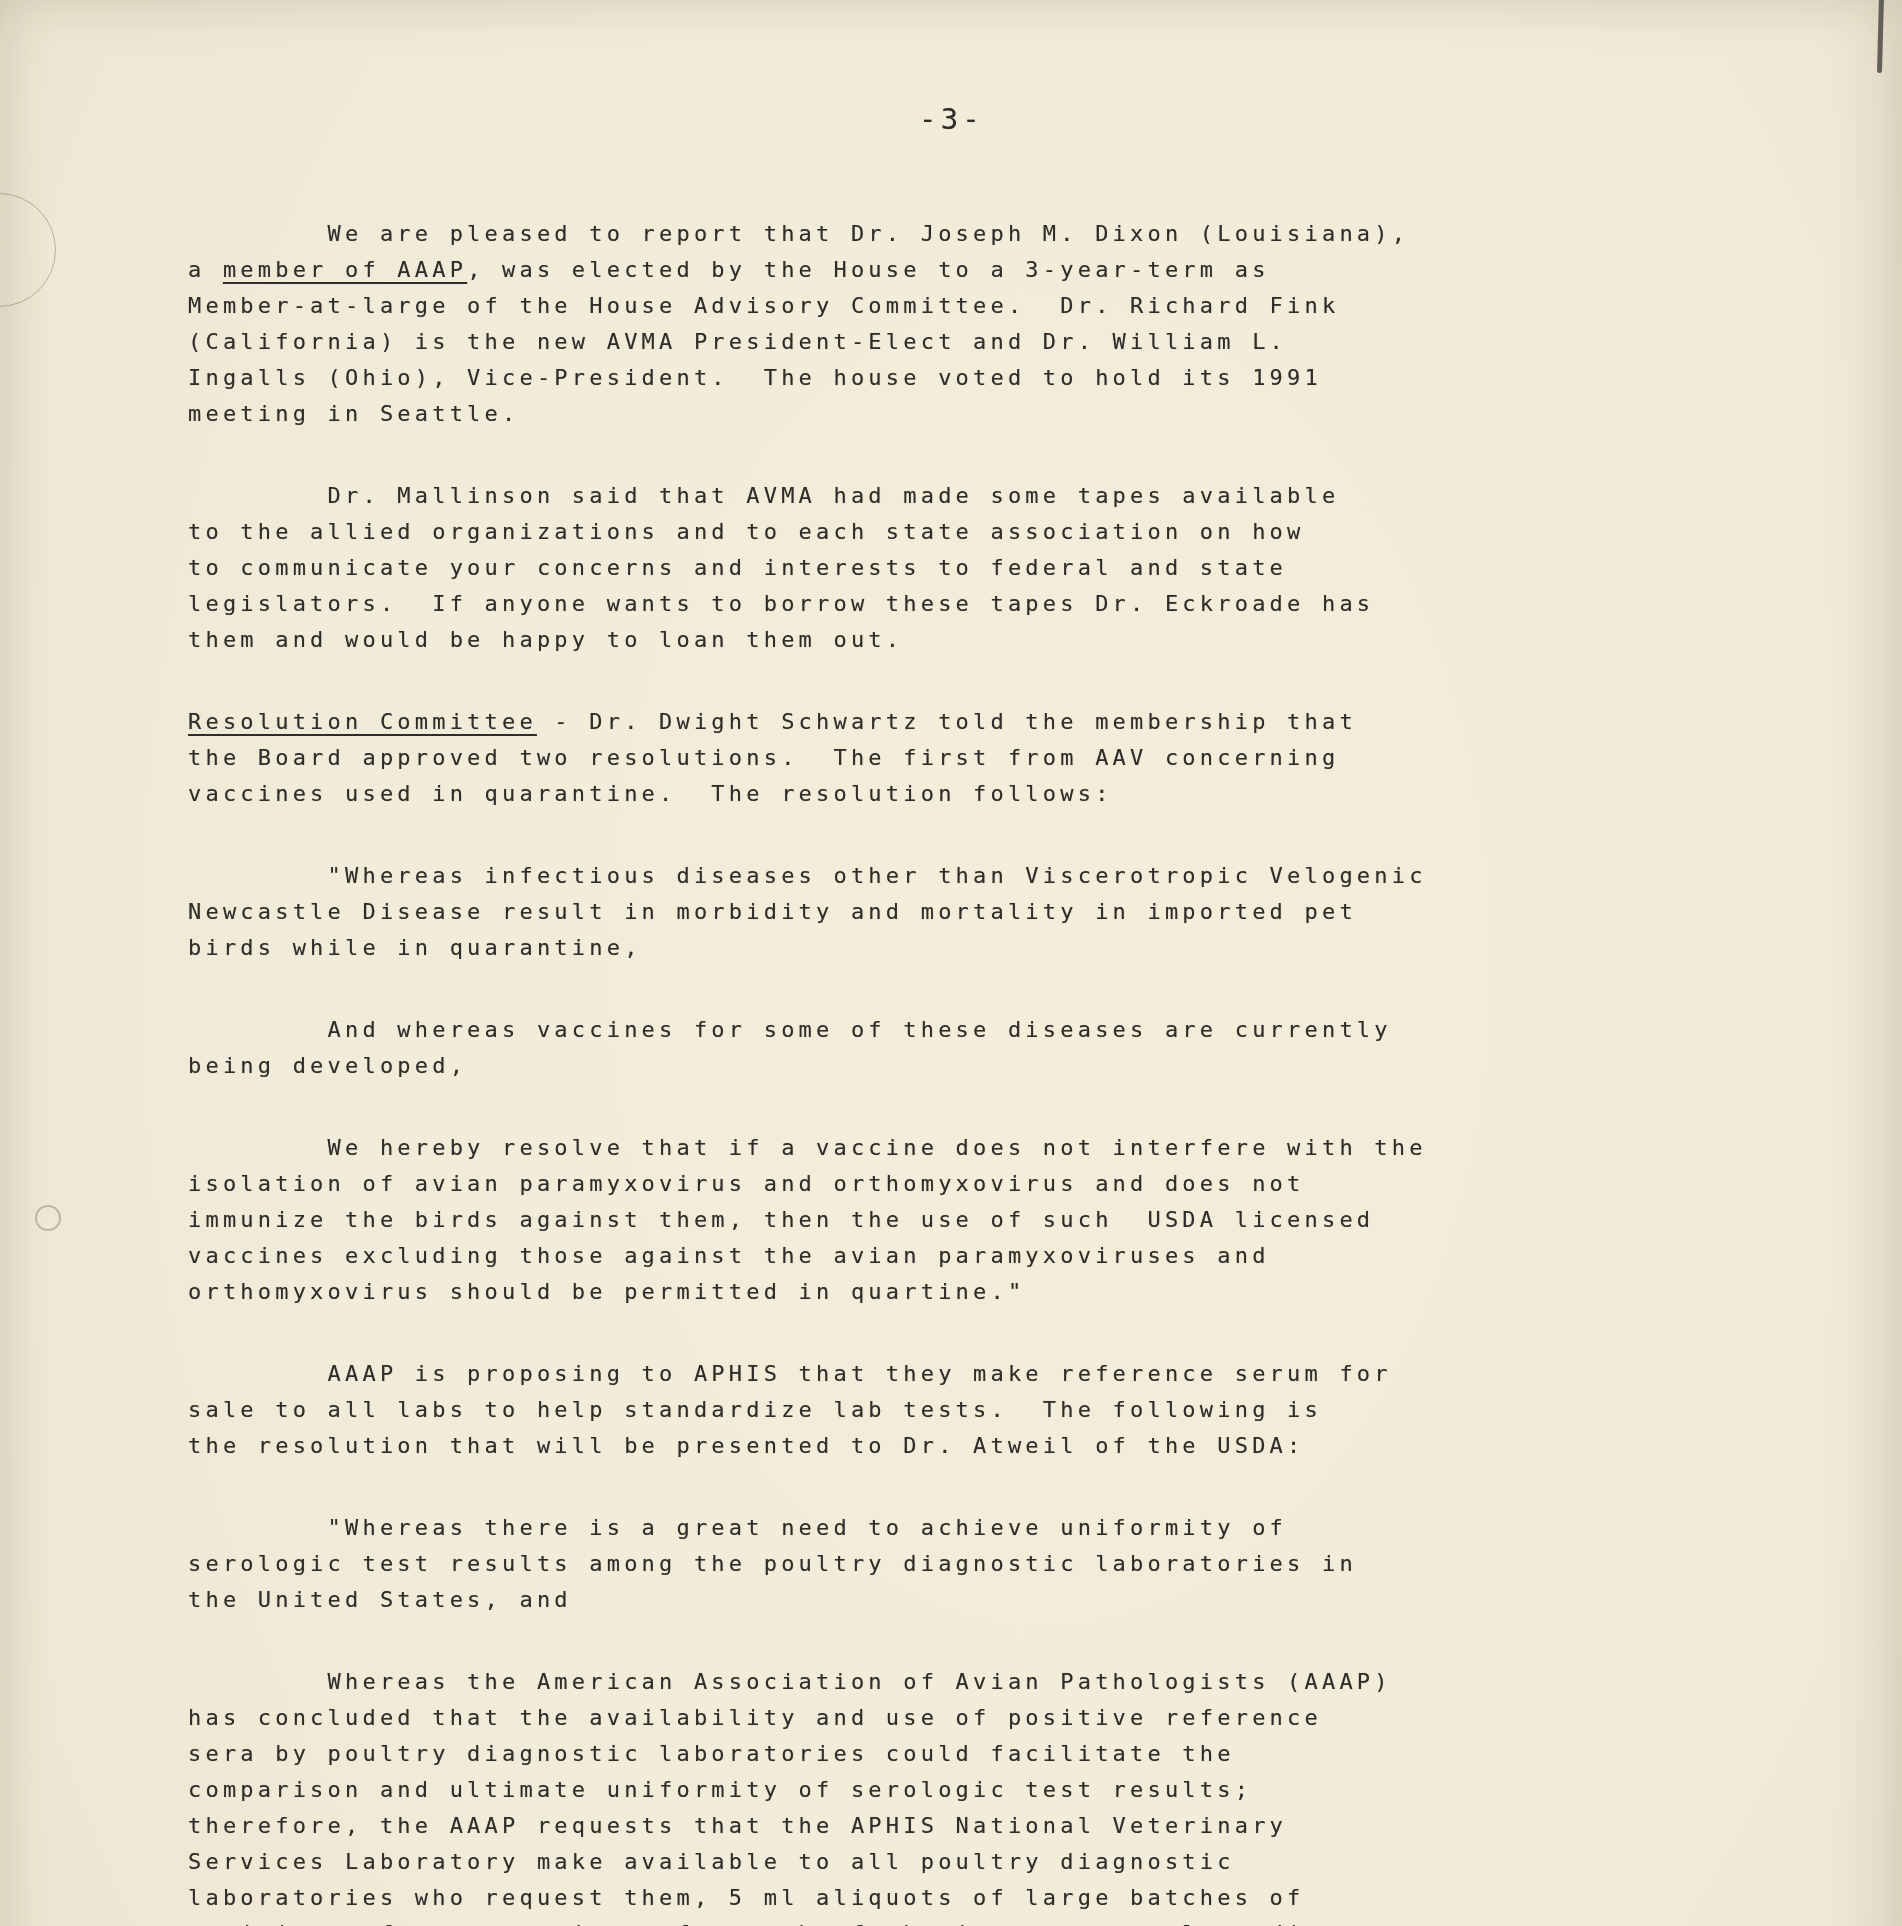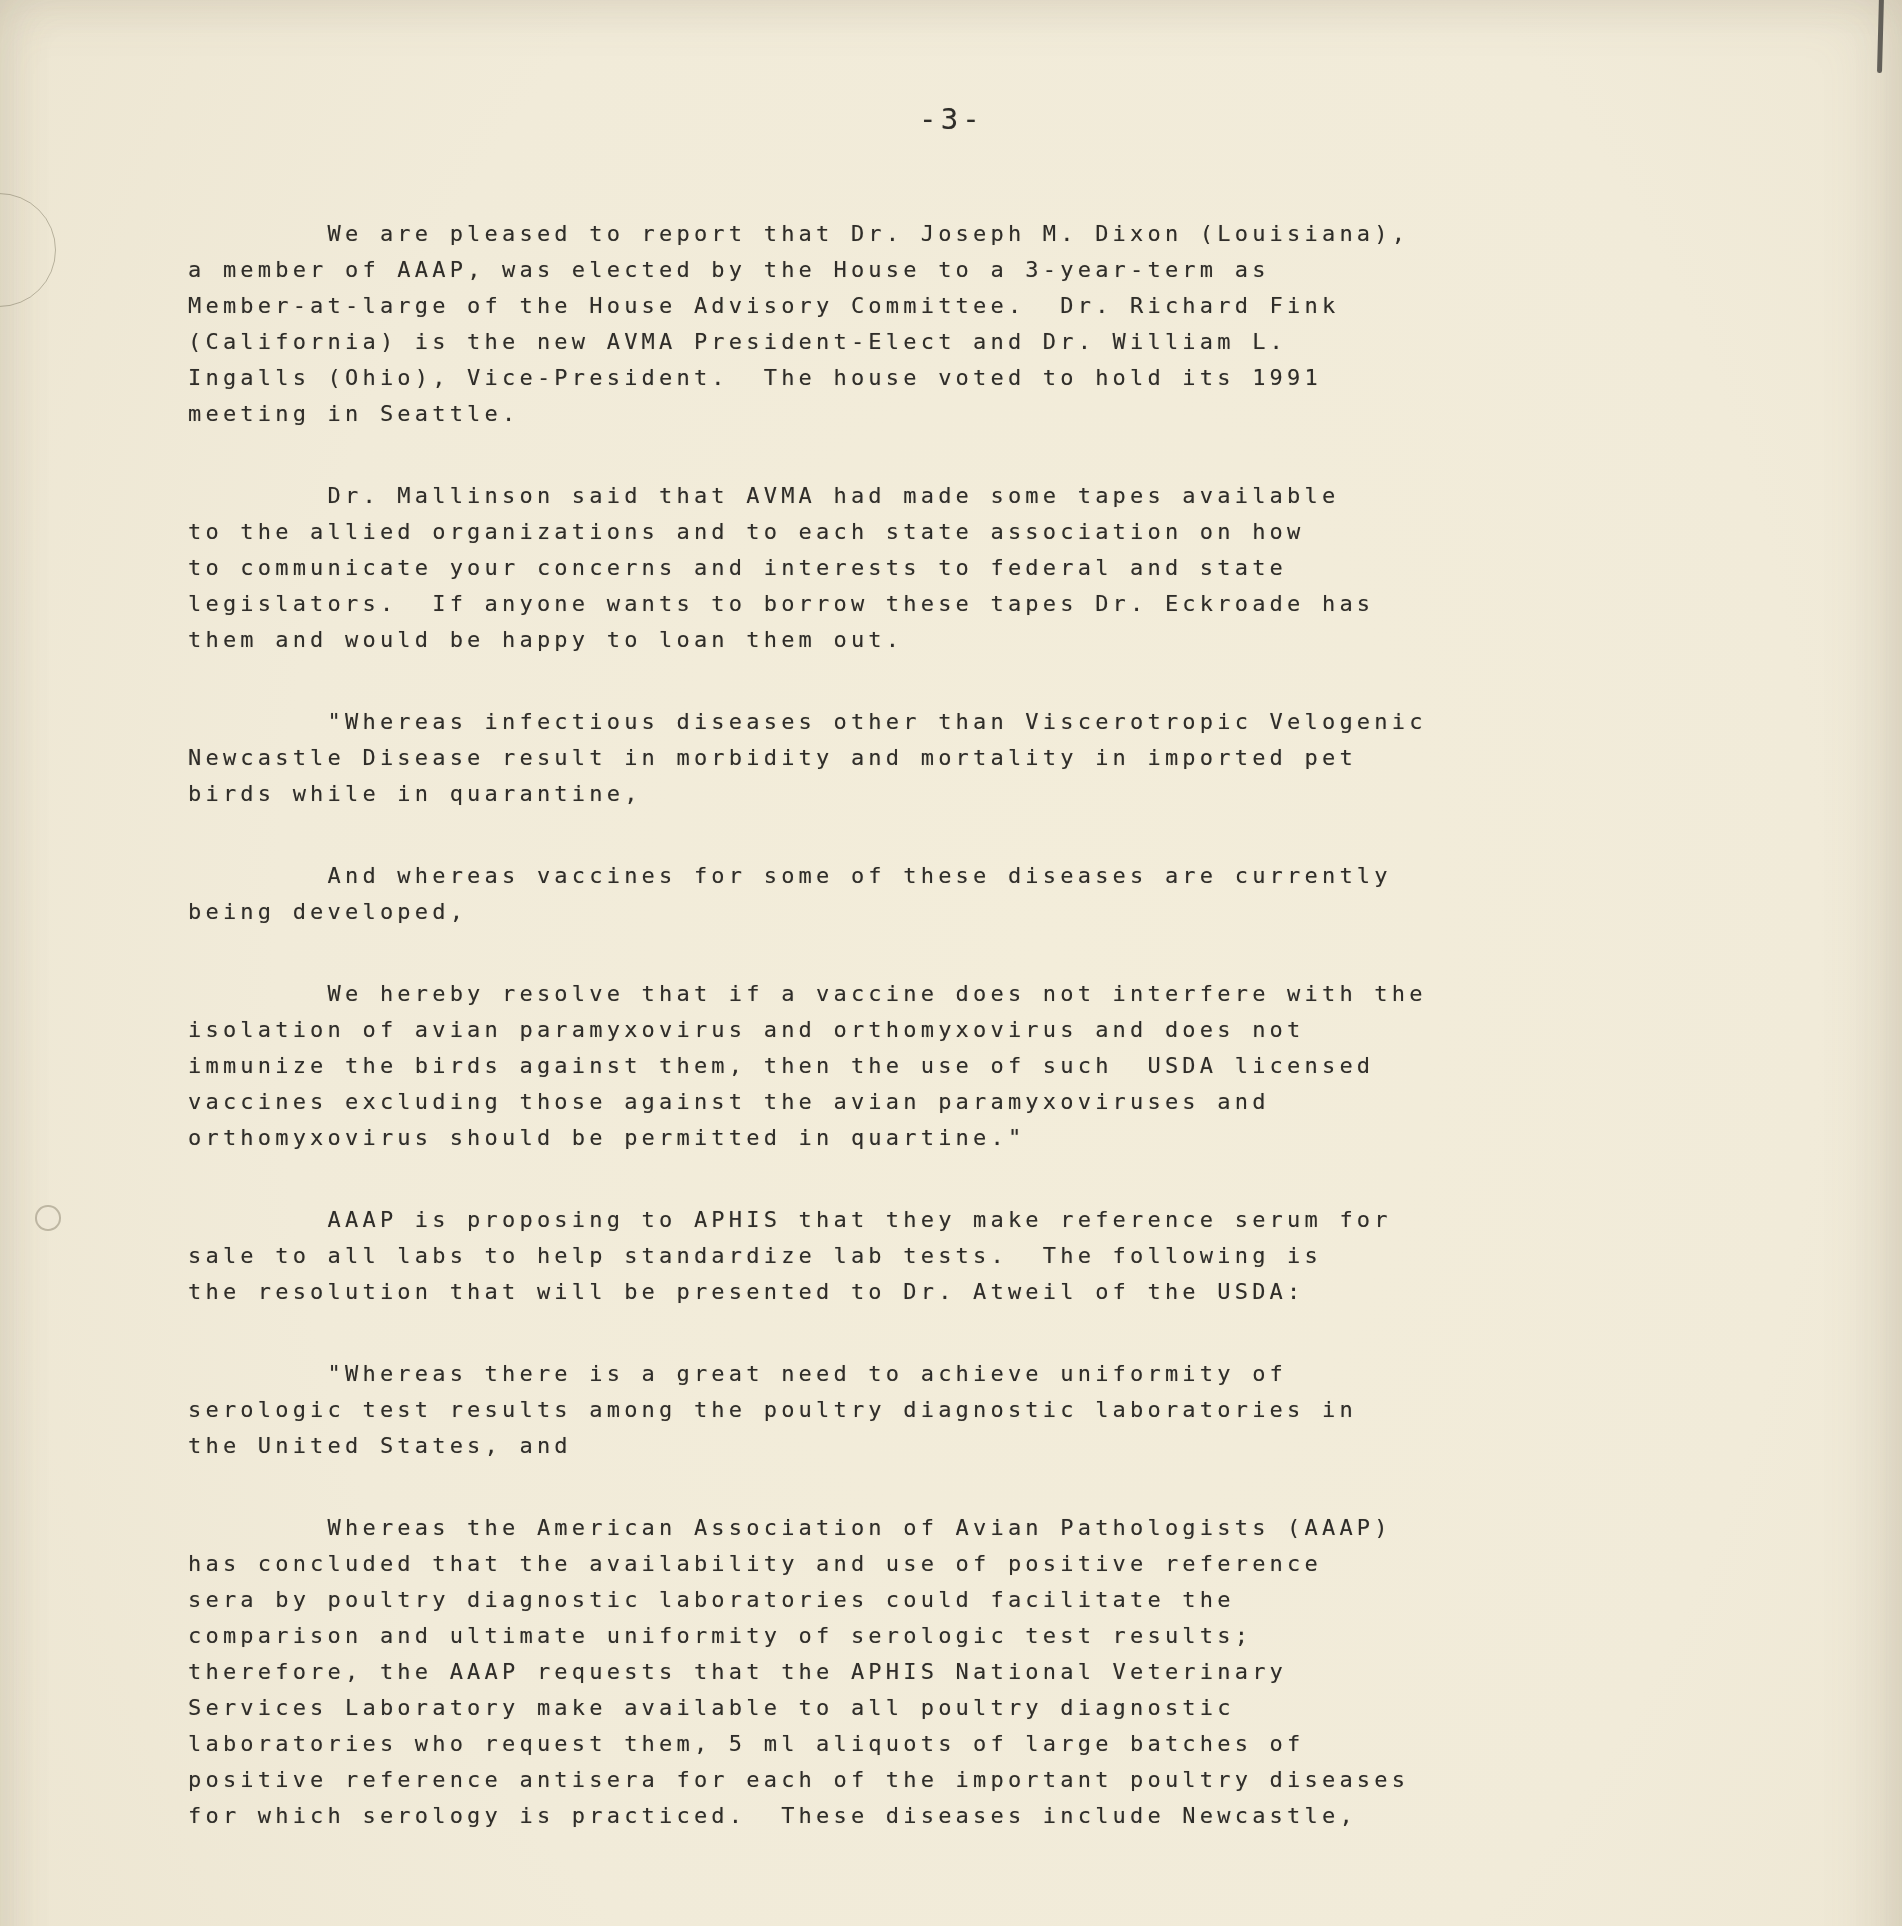--- a/index.html
+++ b/index.html
@@ -43,20 +43,21 @@
   .para{
     margin:0 0 46px 0;
     font-size:22px;
     line-height:36px;
     letter-spacing:4.2px;
     white-space:pre-wrap;
     text-shadow:0 0 0.8px rgba(47,45,41,0.35);
   }
   .seg{white-space:pre-wrap;}
   .u{
+    text-decoration:underline;
     text-decoration-thickness:1.5px;
     text-underline-offset:4.6px;
   }
   .scan-line{
     position:absolute;
     top:-3.9px;
     right:20px;
     width:4.6px;
     height:77px;
     background:var(--artifact);
@@ -104,20 +105,23 @@
 (California) is the new AVMA President-Elect and Dr. William L.
 Ingalls (Ohio), Vice-President.  The house voted to hold its 1991
 meeting in Seattle.</span></p>
 
     <p class="para"><span class="seg">        Dr. Mallinson said that AVMA had made some tapes available
 to the allied organizations and to each state association on how
 to communicate your concerns and interests to federal and state
 legislators.  If anyone wants to borrow these tapes Dr. Eckroade has
 them and would be happy to loan them out.</span></p>
 
+    <p class="para"><span class="seg u">Resolution Committee</span><span class="seg"> - Dr. Dwight Schwartz told the membership that
+the Board approved two resolutions.  The first from AAV concerning
+vaccines used in quarantine.  The resolution follows:</span></p>
 
     <p class="para"><span class="seg">        "Whereas infectious diseases other than Viscerotropic Velogenic
 Newcastle Disease result in morbidity and mortality in imported pet
 birds while in quarantine,</span></p>
 
     <p class="para"><span class="seg">        And whereas vaccines for some of these diseases are currently
 being developed,</span></p>
 
     <p class="para"><span class="seg">        We hereby resolve that if a vaccine does not interfere with the
 isolation of avian paramyxovirus and orthomyxovirus and does not

